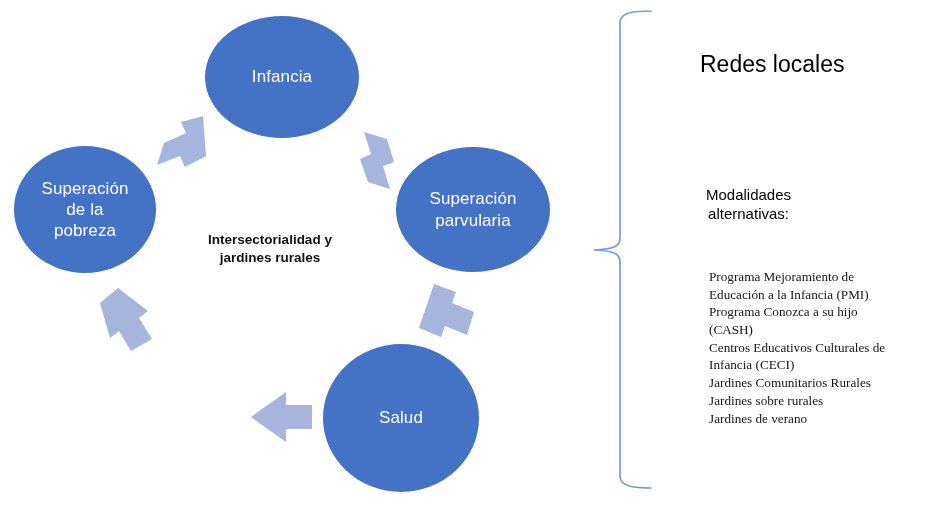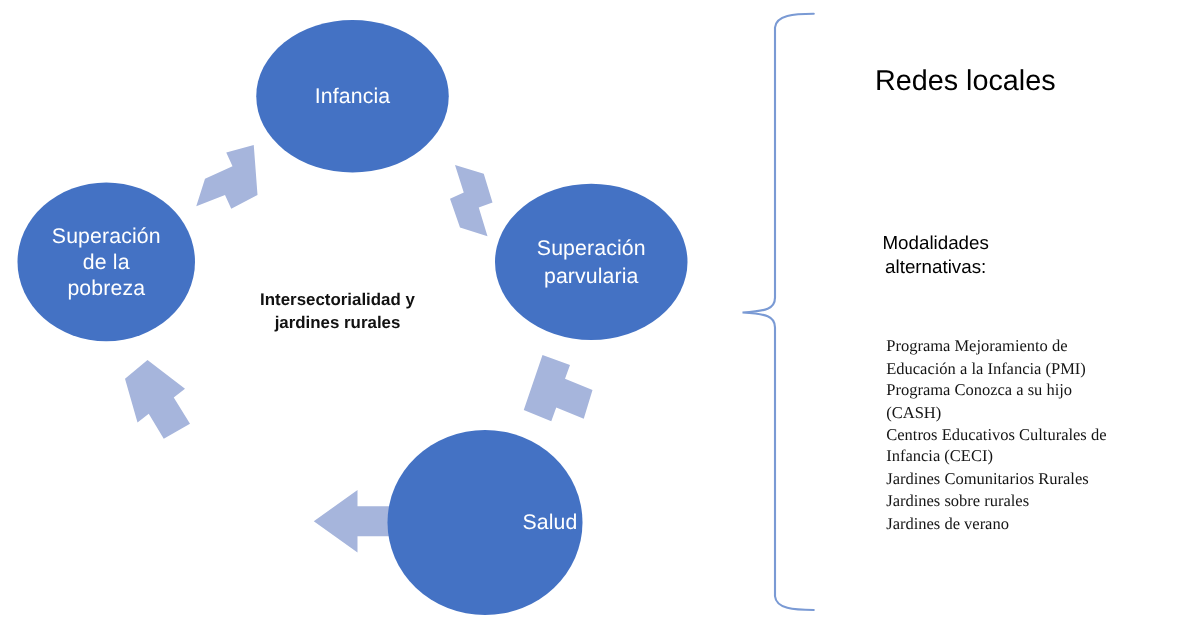--- a/index.html
+++ b/index.html
@@ -33,21 +33,21 @@
     line-height: 1.25;
     font-weight: 400;
     letter-spacing: .1px;
     box-sizing: border-box;
     padding: 4px;
   }
   .node span { display: block; white-space: pre-line; }
 
   #node-infancia   { left: 205px; top: 16px;  width: 154px; height: 122px; }
   #node-educacion  { left: 396px; top: 147px; width: 154px; height: 125px; }
-  #node-salud      { left: 310px; top: 344px; width: 156px; height: 148px; justify-content: flex-end; }
+  #node-salud      { left: 323px; top: 344px; width: 156px; height: 148px; }
   #node-trabajo    { left: 88px;  top: 347px; width: 156px; height: 150px; }
   #node-superacion { left: 14px;  top: 146px; width: 142px; height: 127px; }
 
   
   #center-caption {
     position: absolute;
     left: 175px;
     top: 231px;
     width: 190px;
     text-align: center;

